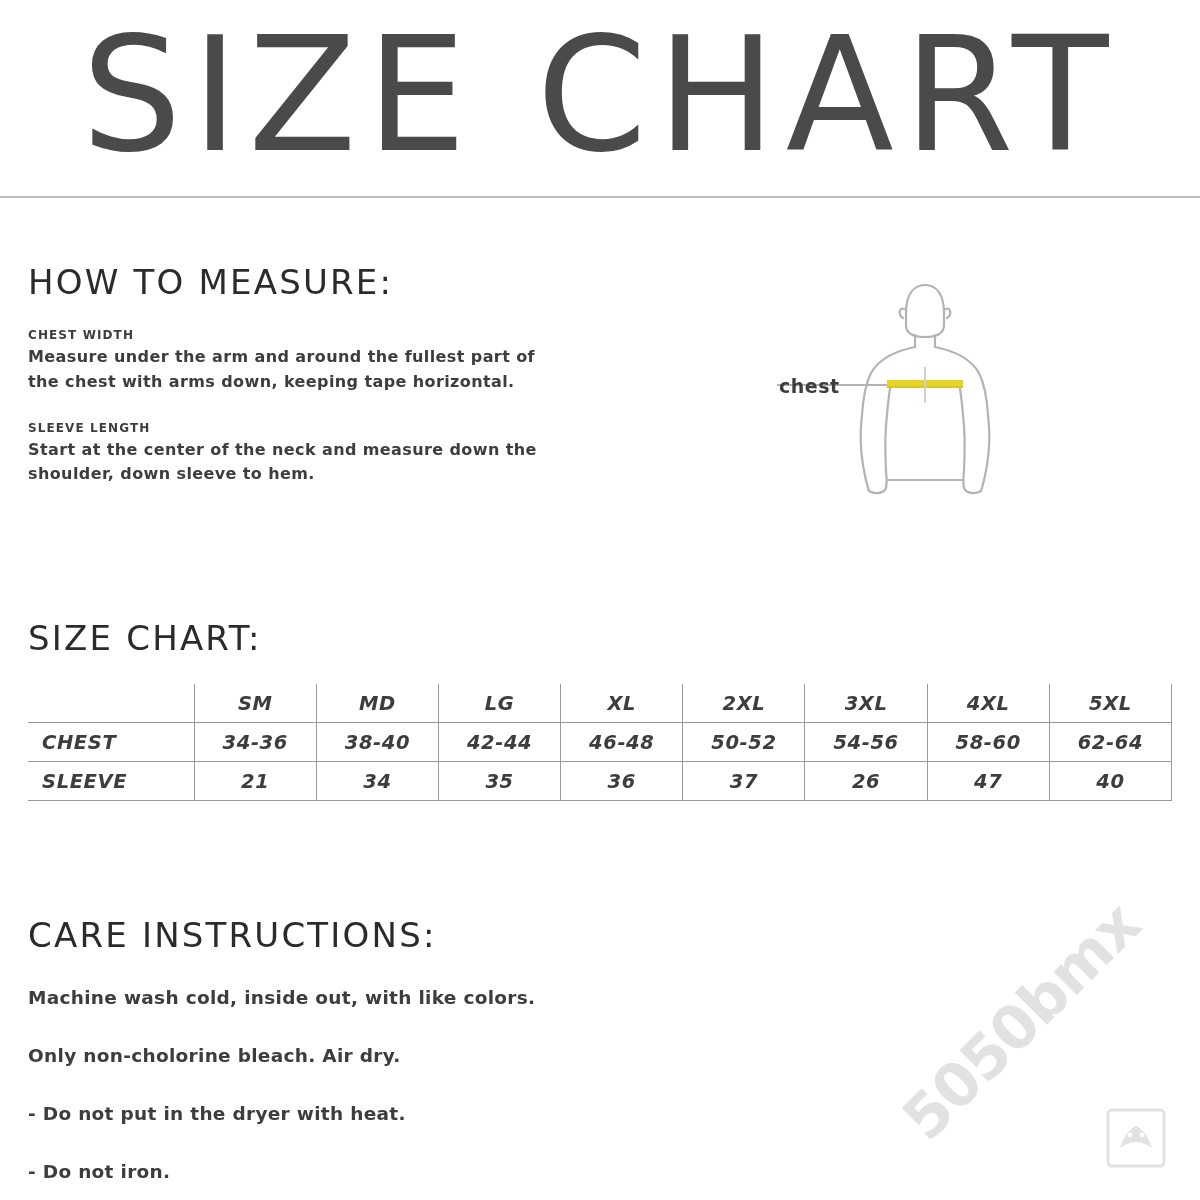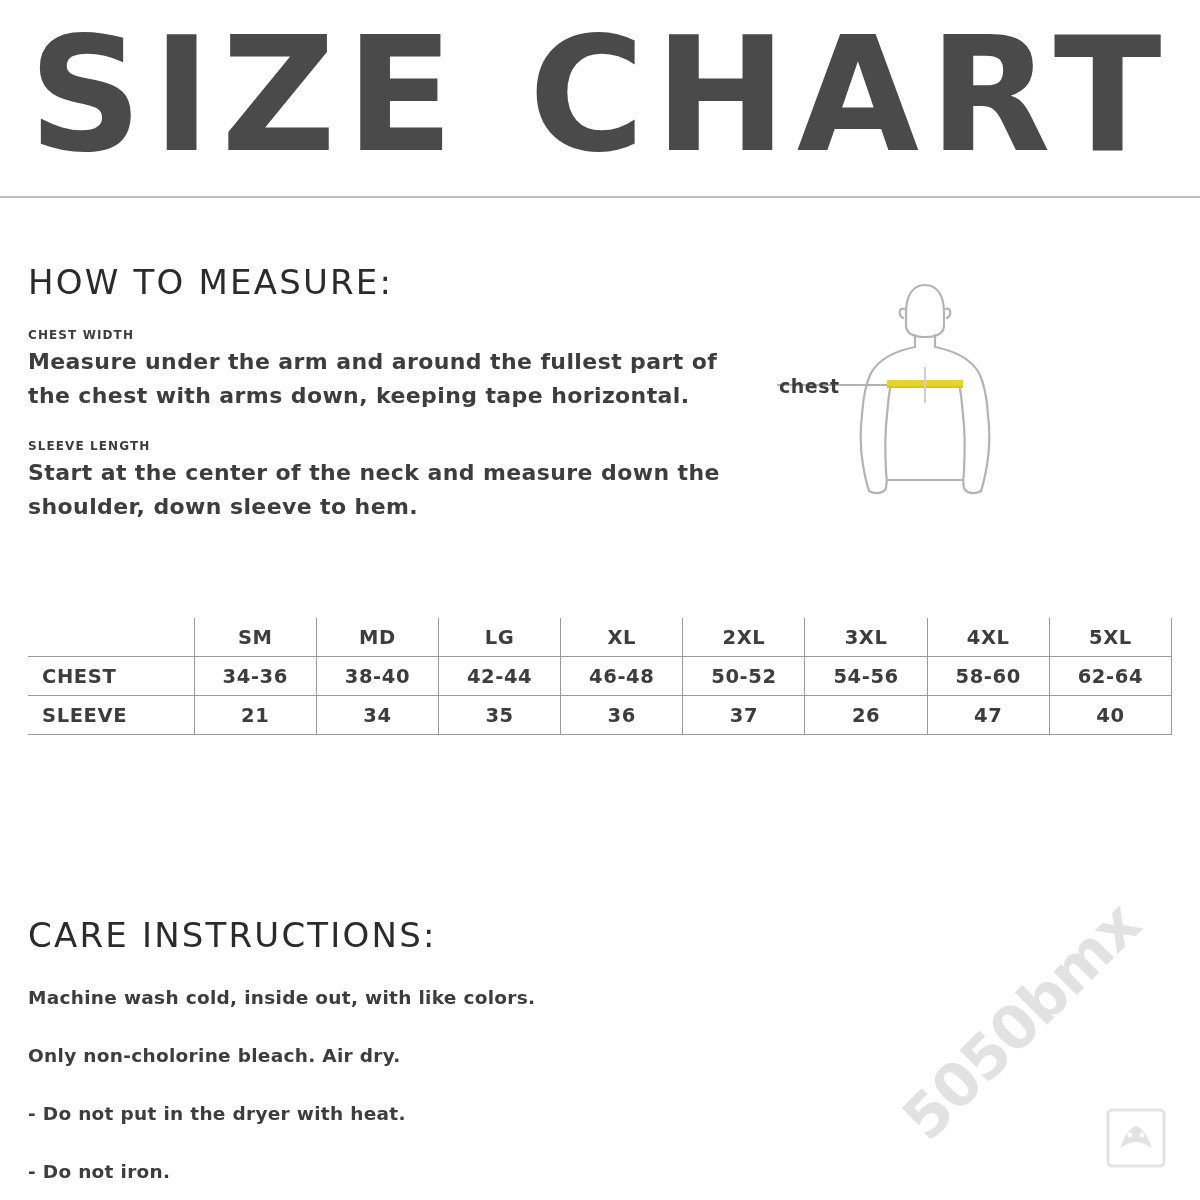--- a/index.html
+++ b/index.html
@@ -25,21 +25,21 @@
   
   .title-block {
     height: 196px;
     border-bottom: 2px solid #bfbfbf;
     display: flex;
     align-items: center;
     justify-content: center;
   }
   .title {
     font-family: "DejaVu Sans", sans-serif;
-    font-weight: bold;
+    font-weight: normal;
     font-size: 158px;
     line-height: 1;
     letter-spacing: 10px;
     color: #4a4a4a;
     white-space: nowrap;
     margin-top: -6px;
   }
 
   
   .section-heading {
@@ -50,21 +50,21 @@
   }
   .sub-heading {
     font-weight: bold;
     font-size: 12px;
     letter-spacing: 1.1px;
     color: #3d3d3d;
     margin-bottom: 3px;
   }
   .body-text {
     font-weight: bold;
-    font-size: 22px;
+    font-size: 16px;
     letter-spacing: 0.4px;
     line-height: 1.55;
     color: #3d3d3d;
   }
 
   
   .measure-section {
     position: absolute;
     top: 262px;
     left: 28px;
@@ -107,20 +107,21 @@
   table.size-table th,
   table.size-table td {
     border: 1px solid #9a9a9a;
     height: 38px;
     font-weight: bold;
     font-size: 19.5px;
     letter-spacing: 0.6px;
     color: #3d3d3d;
     text-align: center;
     padding: 0;
+    font-style: italic;
   }
   table.size-table thead th {
     border-top: none;
   }
   table.size-table thead th.corner {
     border-left: none;
     border-top: none;
   }
   table.size-table tbody th {
     text-align: left;
@@ -244,20 +245,21 @@
         <path d="M112 108 L188 108" stroke="#e8d32a" stroke-width="6" stroke-linecap="butt"></path>
         <path d="M112 112 L188 112" stroke="#d9c520" stroke-width="2"></path>
         <path d="M150 92 L150 128" stroke="#cfcfcf" stroke-width="2"></path>
       </g>
 
       <path d="M2 110 L112 110" stroke="#b3b3b3" stroke-width="2" fill="none"></path>
     </svg>
   </div>
 
   <div class="chart-section">
+    <div class="section-heading">SIZE CHART:</div>
     <table class="size-table">
       <colgroup>
         <col class="col-label">
         <col class="col-size">
           <col class="col-size">
           <col class="col-size">
           <col class="col-size">
         <col class="col-size">
           <col class="col-size">
           <col class="col-size">

